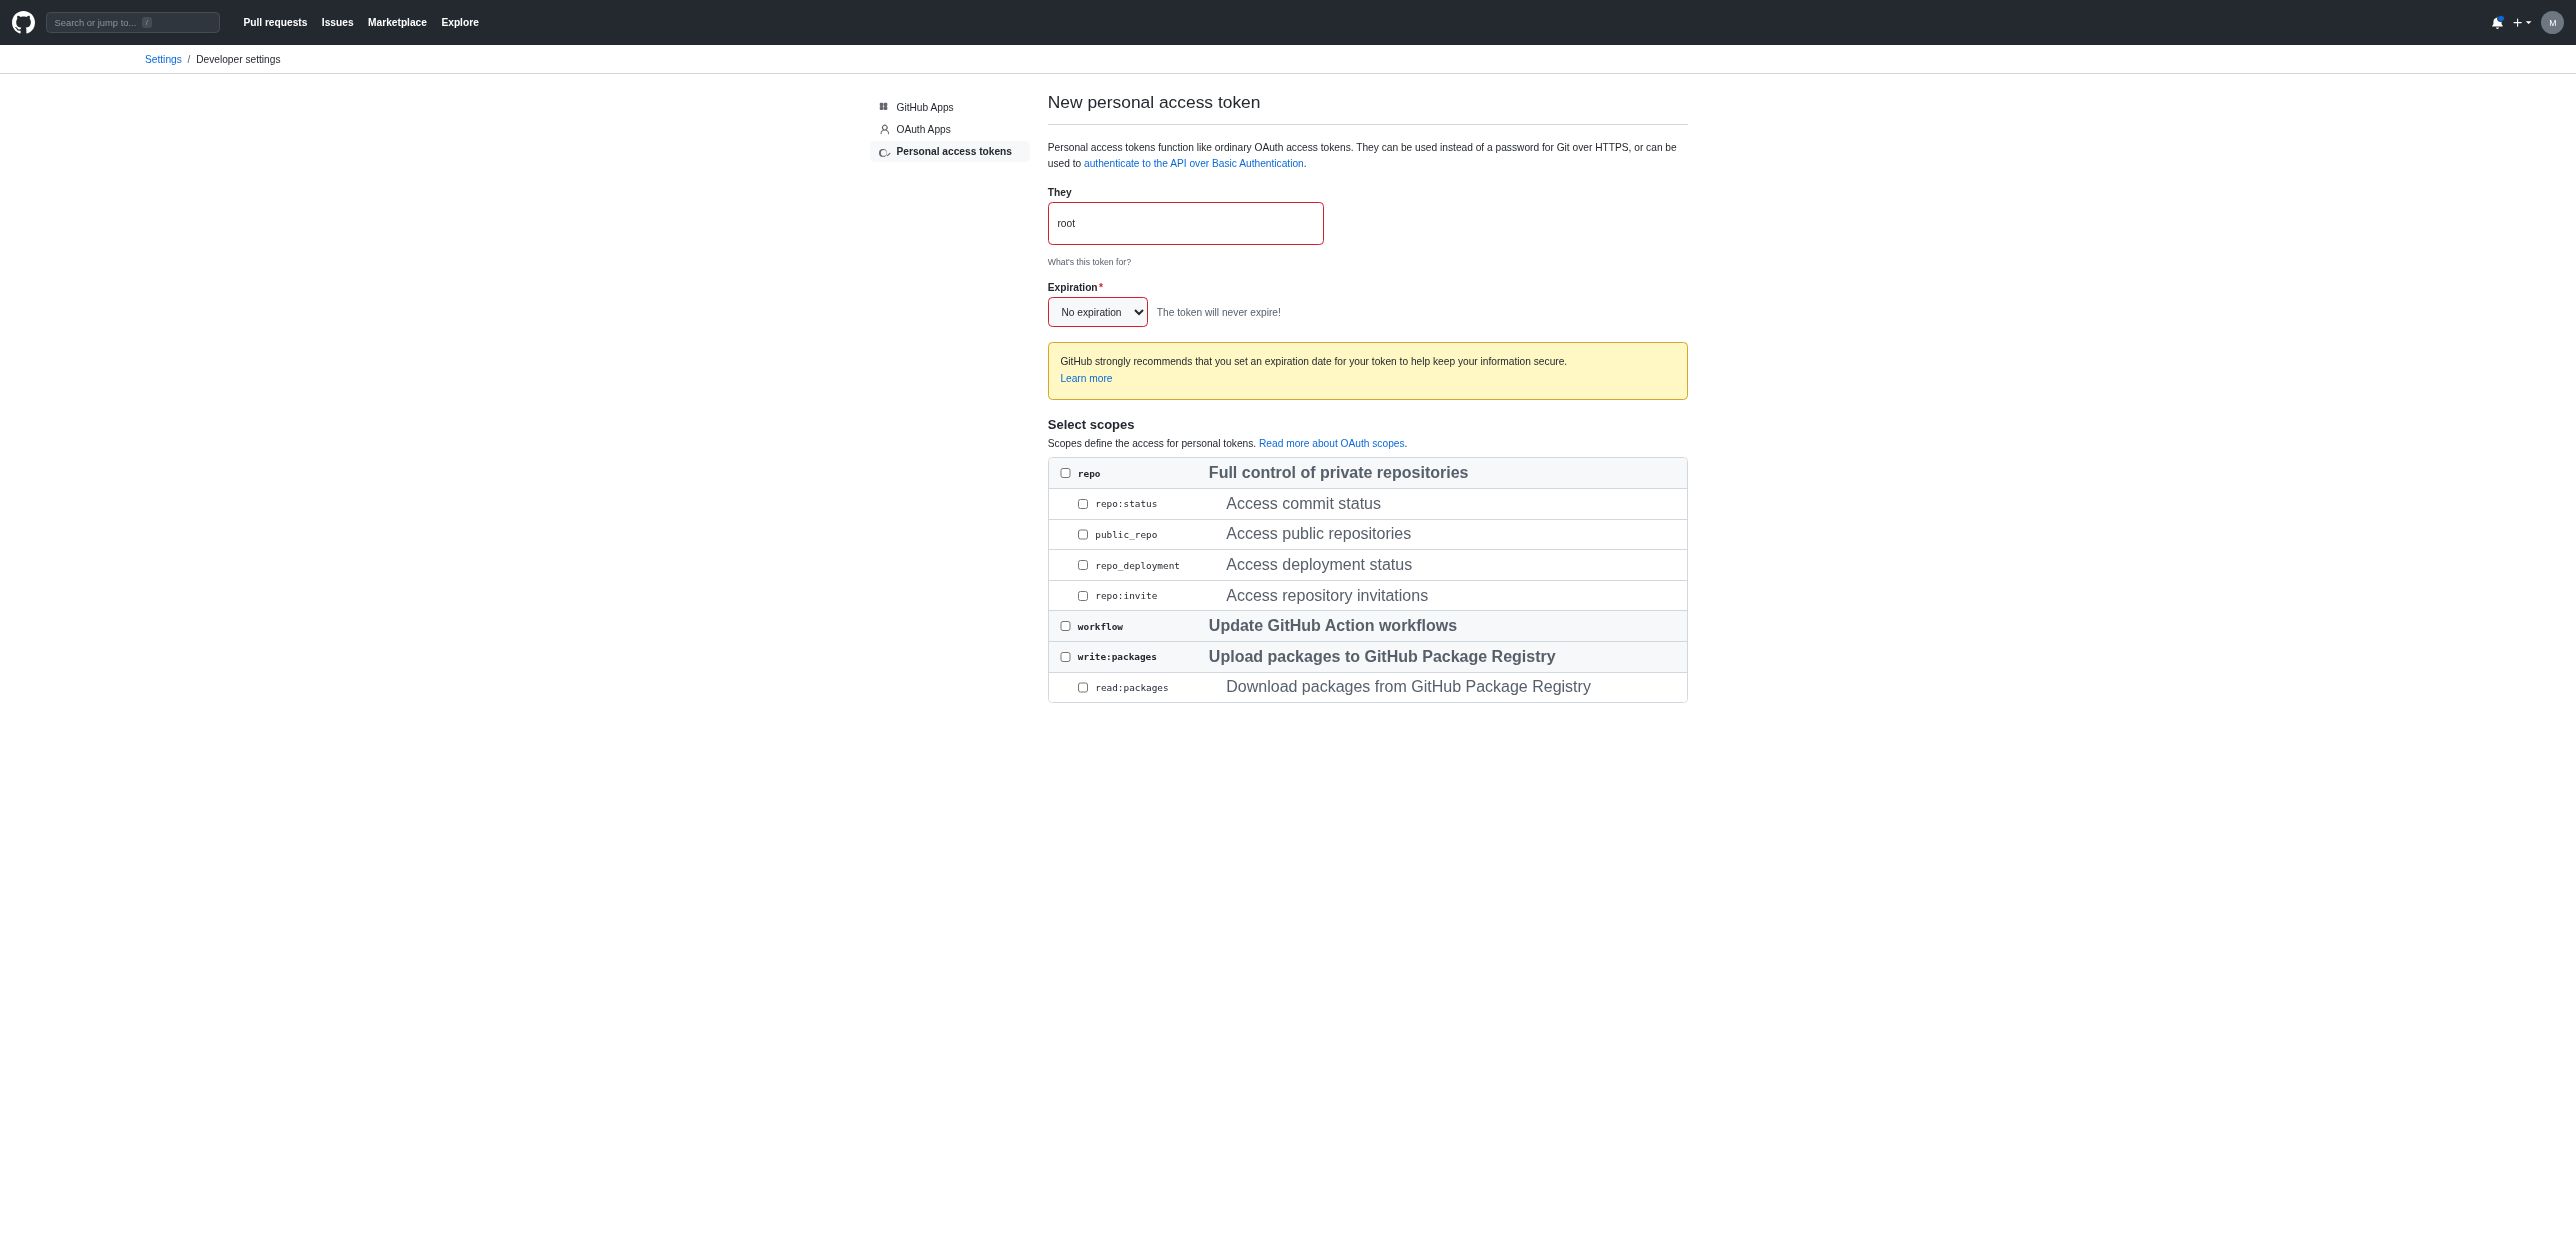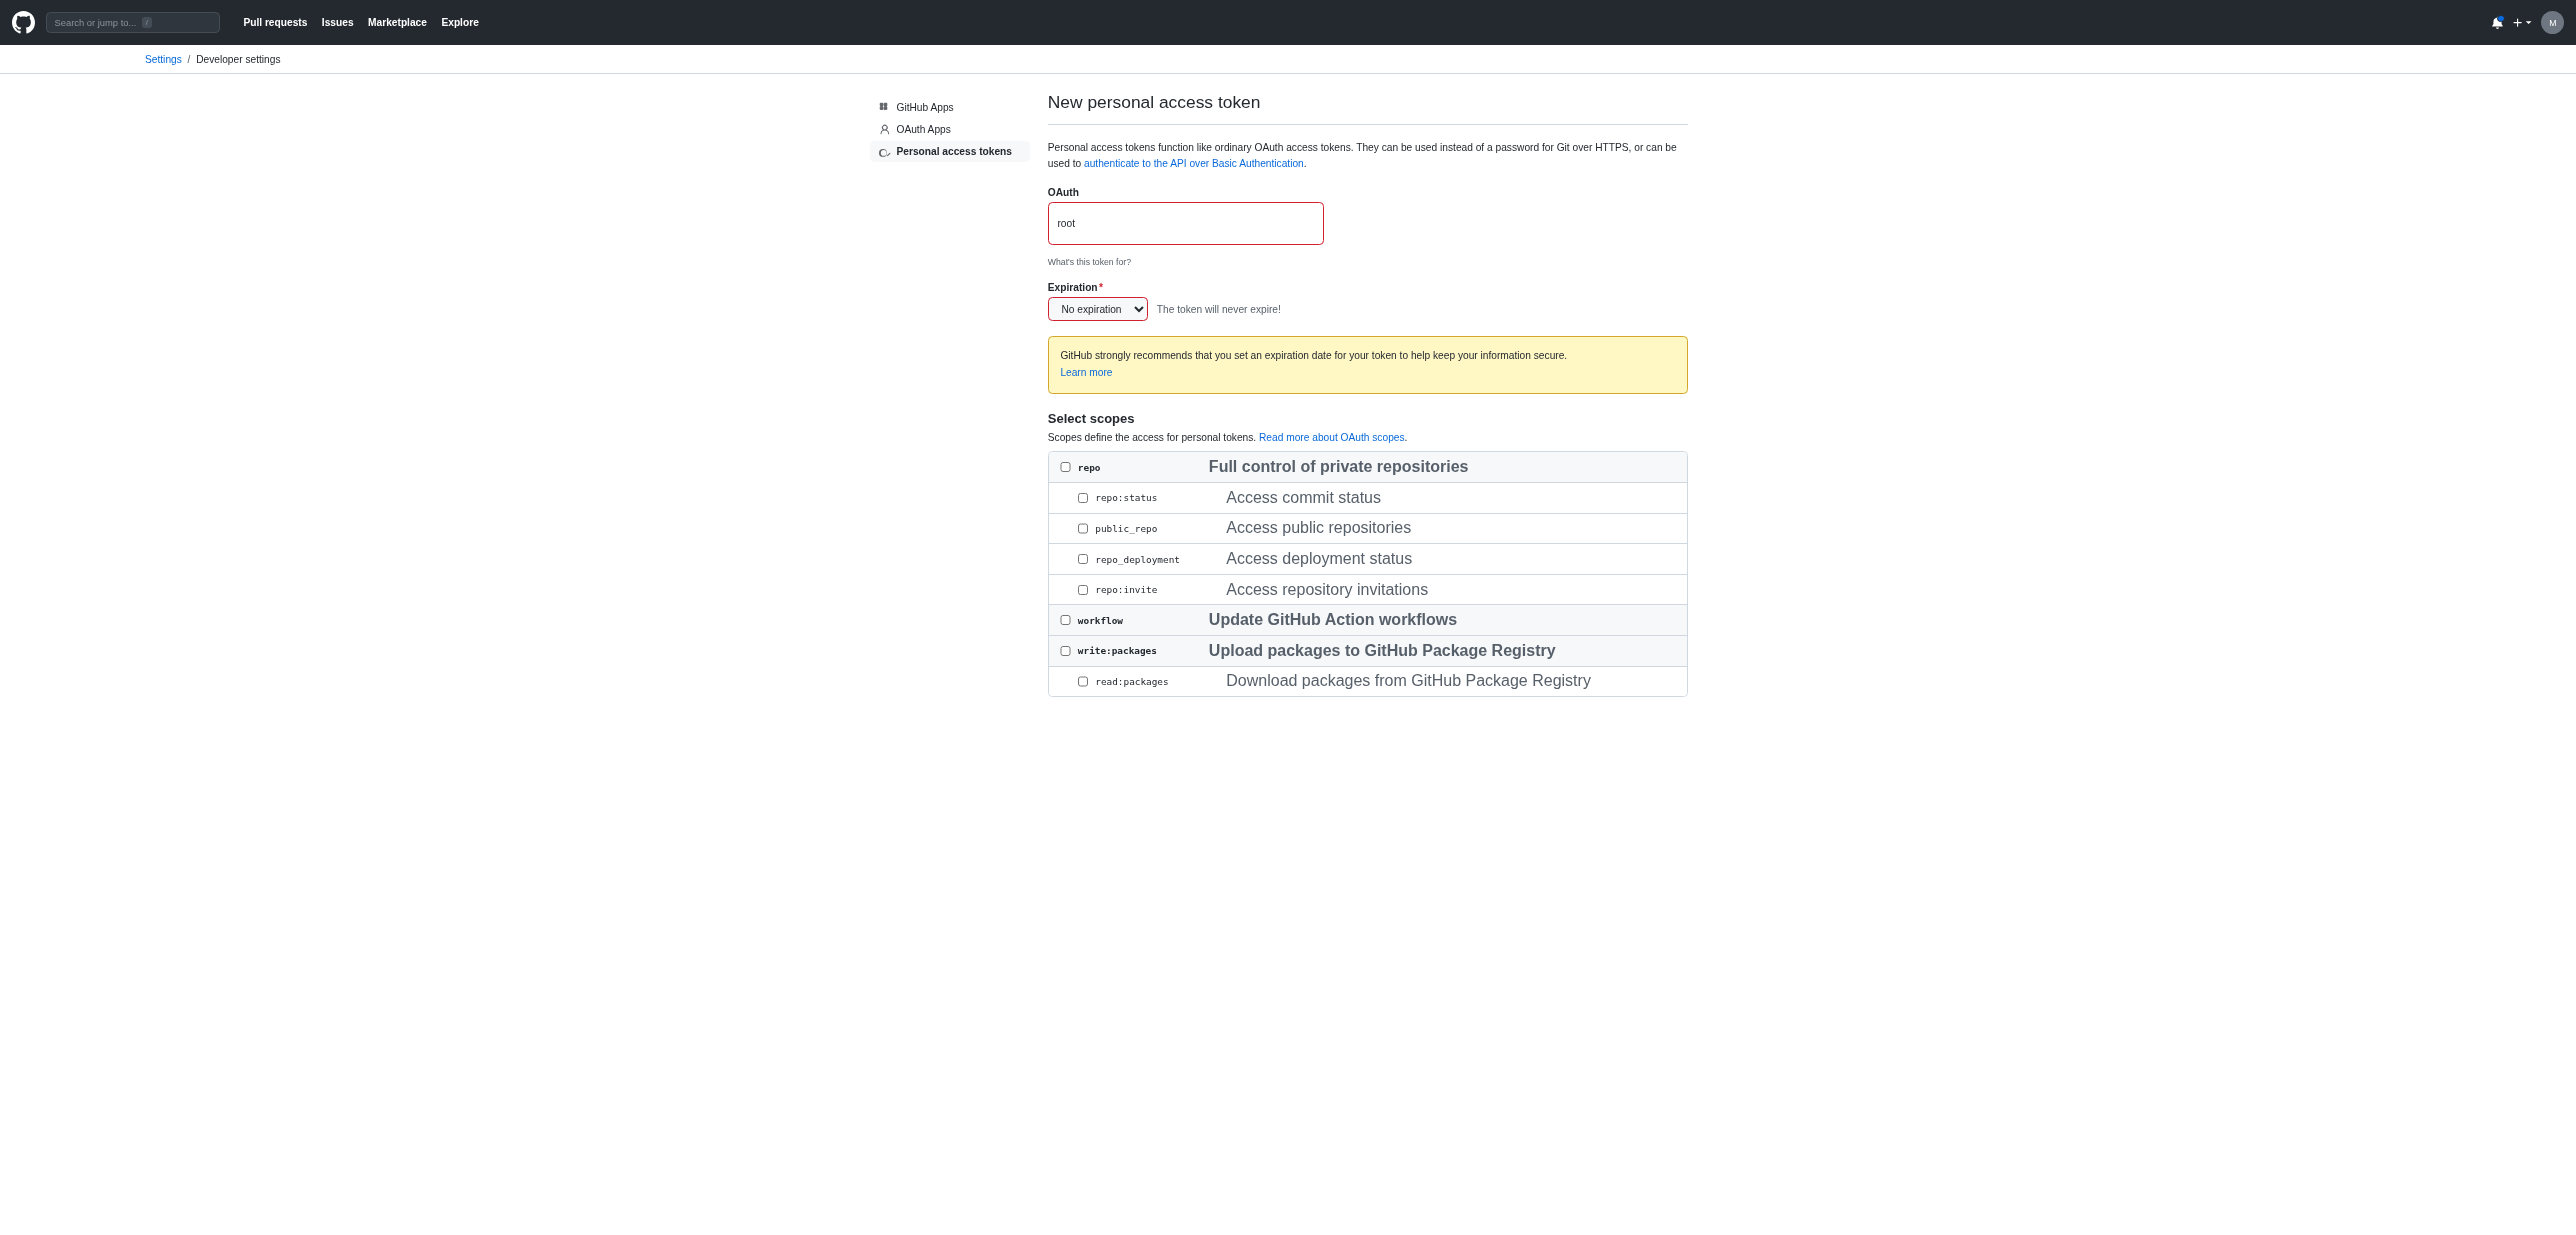--- a/index.html
+++ b/index.html
@@ -125,21 +125,21 @@
       color: #24292f;
       background: #fff;
     }
     .form-input.highlighted { border: 1.5px solid #cf222e; }
     .form-hint { font-size: 8.7px; color: #57606a; margin-top: 12px; }
     .form-select {
       border: 0.7px solid #d0d7de;
       border-radius: 4.4px;
       padding: 3.6px 8.7px;
       font-size: 10.2px;
-      height: 24px;
+      height: 30px;
       background: #f6f8fa;
       cursor: pointer;
       appearance: auto;
       color: #24292f;
     }
     .form-select.highlighted { border: 1.5px solid #cf222e; }
     .expiration-row { display: flex; align-items: center; gap: 8.7px; }
     .never-expire-text { font-size: 10.2px; color: #57606a; }
 
     
@@ -273,21 +273,21 @@
 
   <main class="main-content">
     <h1 class="page-title">New personal access token</h1>
     <hr class="divider">
 
     <p class="description-text">
       <span>Personal access tokens function like ordinary OAuth access tokens. They can be used instead of a password for Git over HTTPS, or can be used to </span><a href="#">authenticate to the API over Basic Authentication</a><span>.</span>
     </p>
 
     <div class="form-group">
-      <label class="form-label">OAuth</label>
+      <label class="form-label">They</label>
       <input class="form-input highlighted" type="text" value="root" style="">
       <div class="form-hint">What's this token for?</div>
     </div>
 
     <div class="form-group">
       <label class="form-label">
         <span>Expiration</span><span class="required">*</span>
       </label>
       <div class="expiration-row">
         <select class="form-select highlighted">

